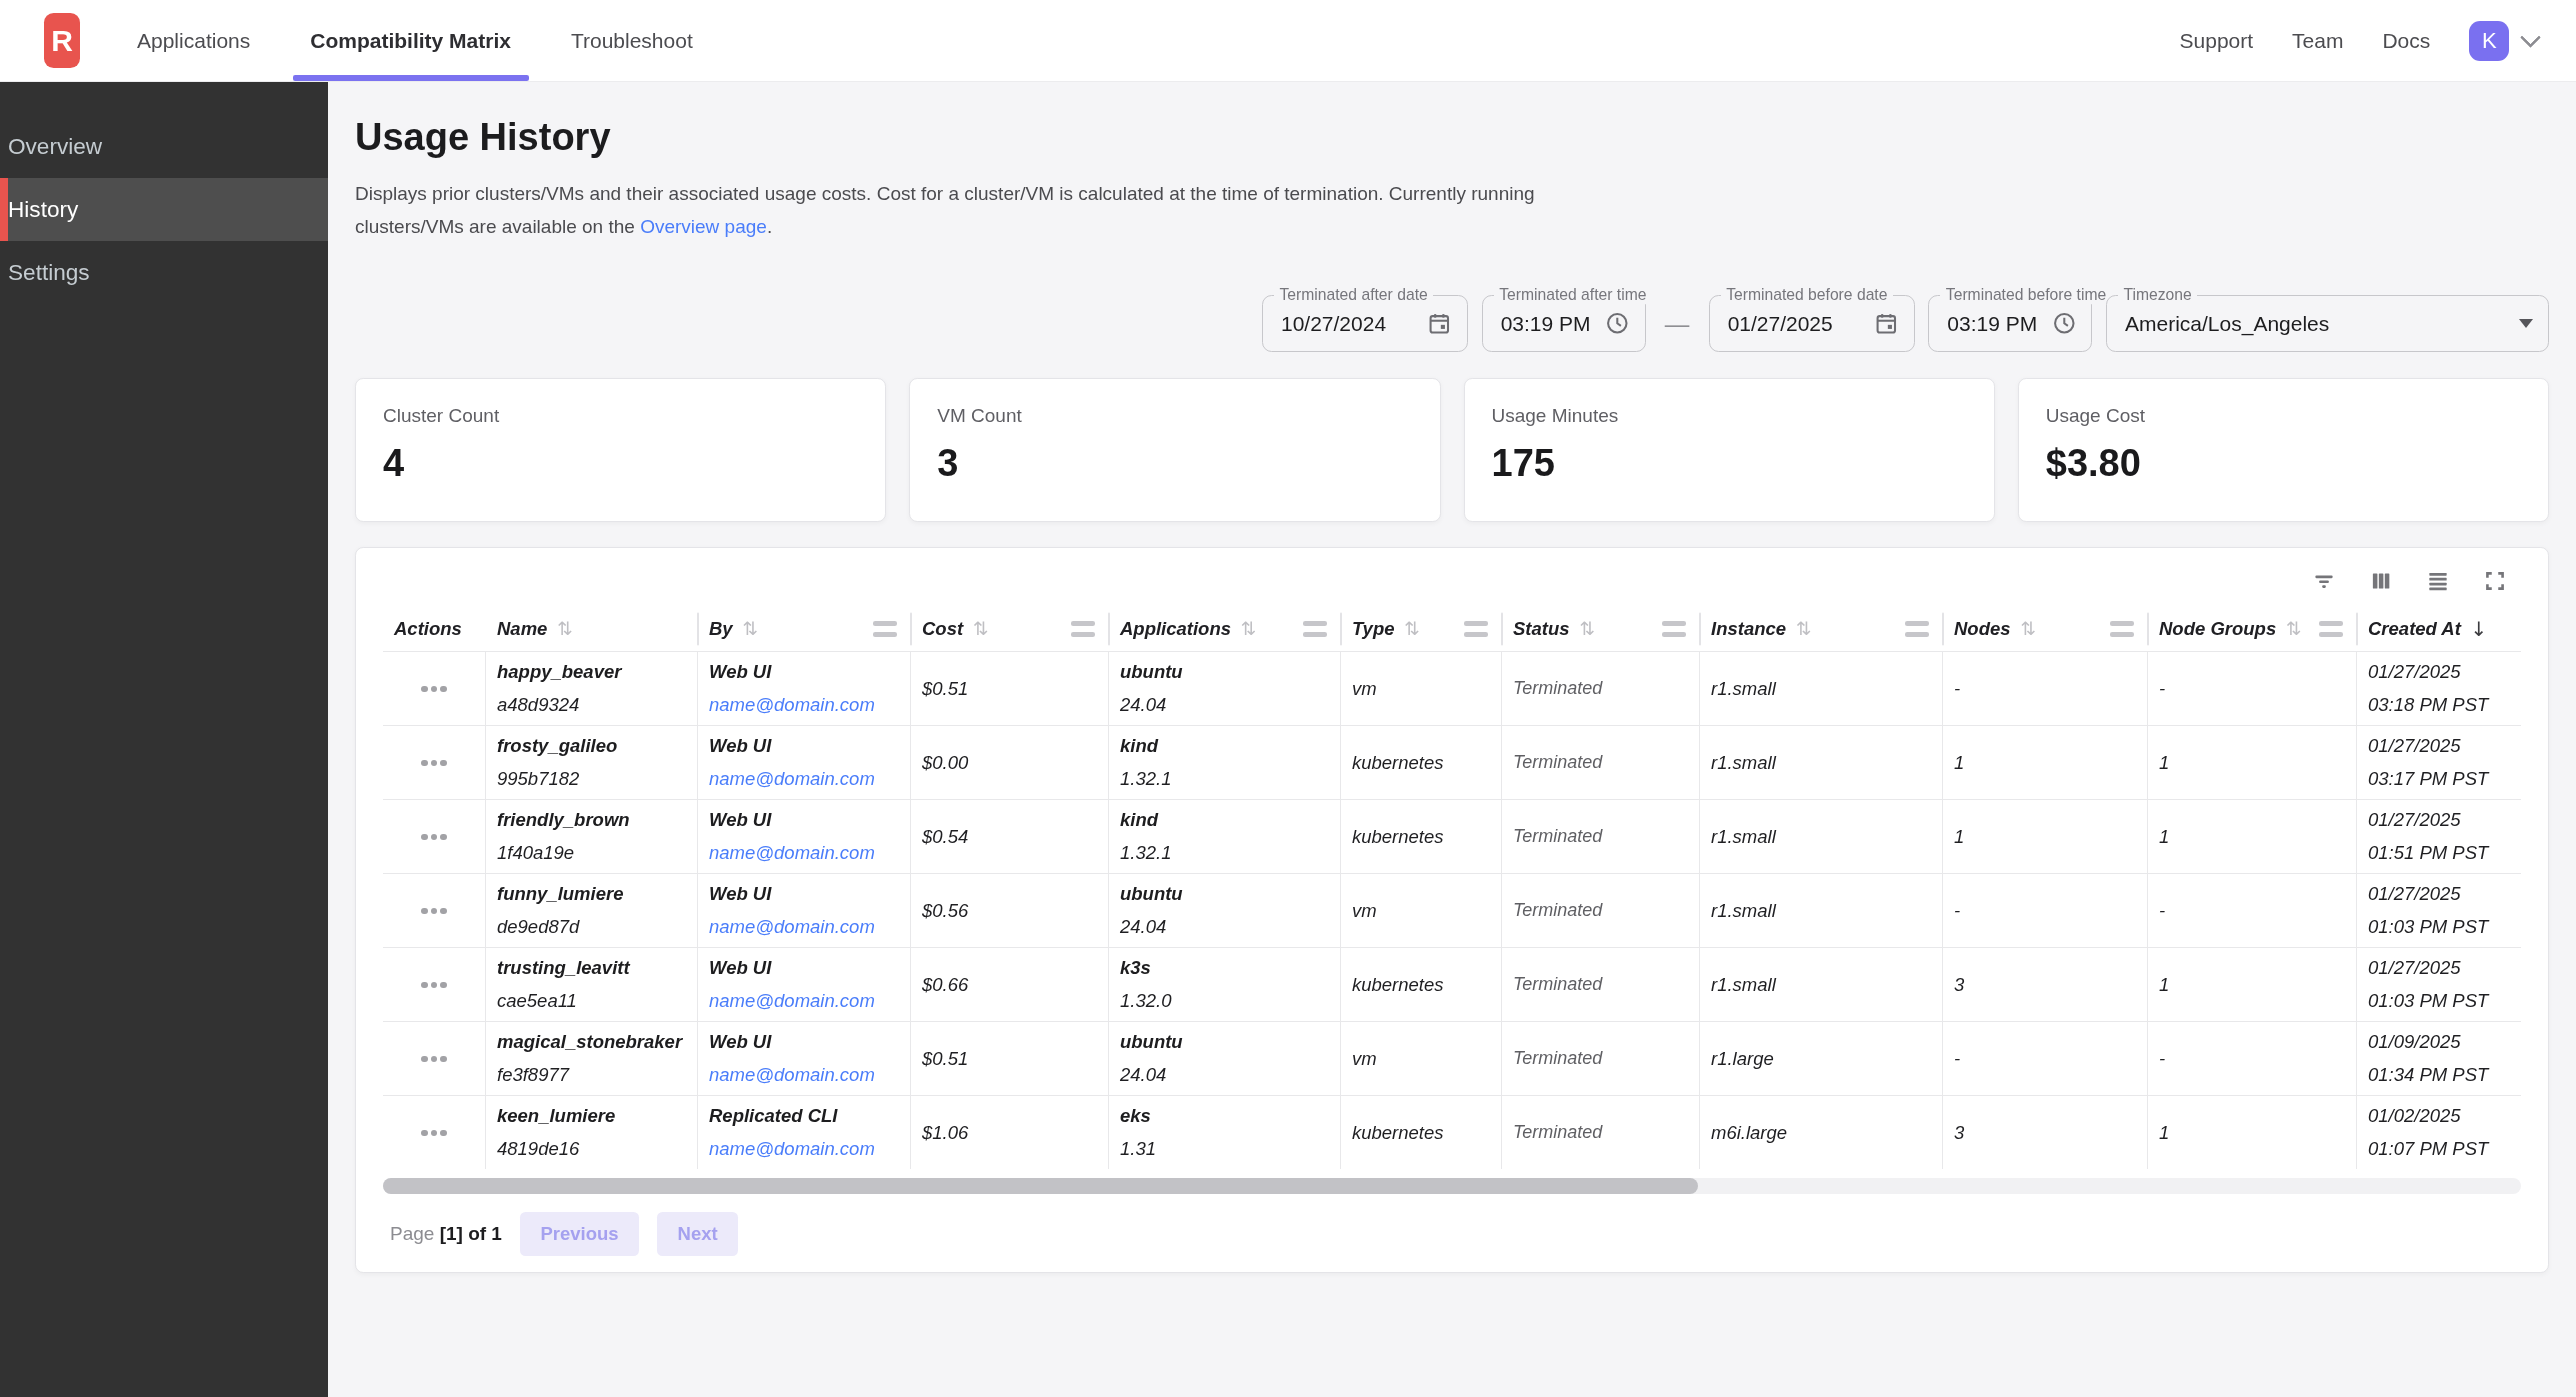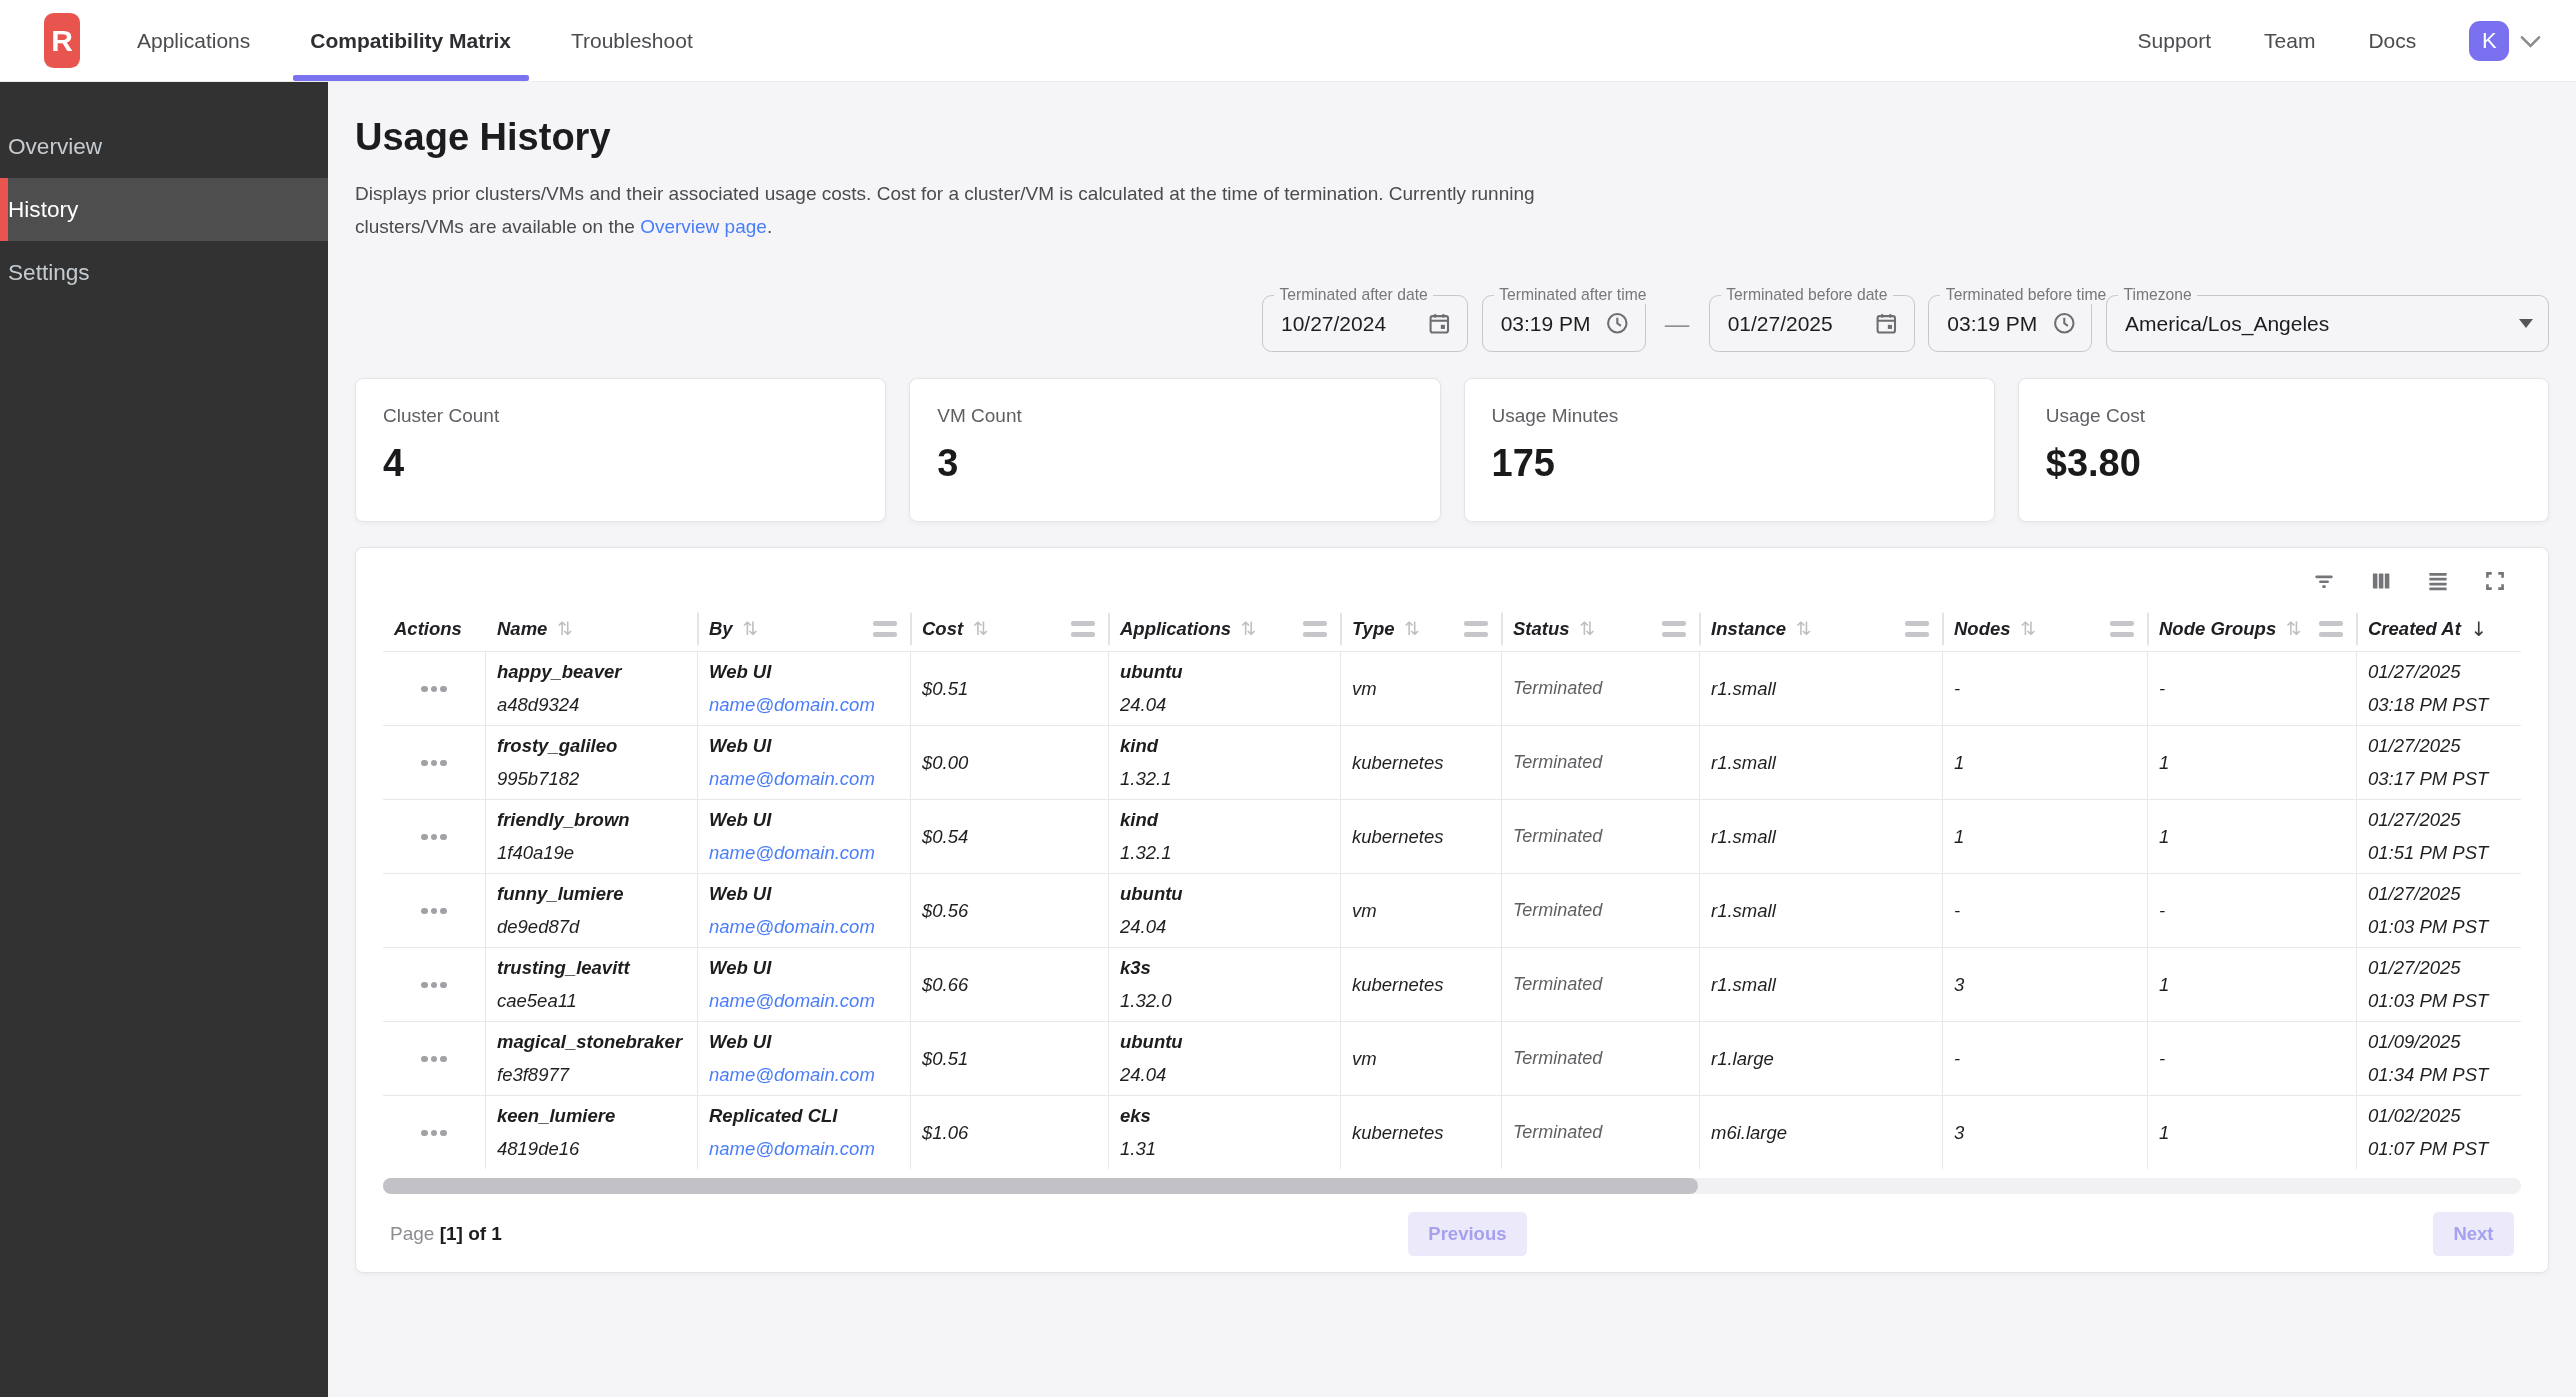--- a/index.html
+++ b/index.html
@@ -5,21 +5,21 @@
   * { margin:0; padding:0; box-sizing:border-box; }
   html,body { width:2576px; height:1397px; background:#f5f5f7; font-family:"Liberation Sans","DejaVu Sans",sans-serif; overflow:hidden; }
 
   
   .topnav { display:flex; align-items:center; height:82px; background:#fff; border-bottom:1.4px solid #ececee; padding:0 38px 0 44px; }
   .logo { width:36px; height:55px; border-radius:9.6px; background:#e8544e; color:#fff; font-weight:bold; font-size:30px; display:flex; align-items:center; justify-content:center; flex-shrink:0; }
   .nav-tabs { display:flex; margin-left:27px; height:100%; }
   .nav-tab { display:flex; align-items:center; padding:0 30px; font-size:21px; color:#4c4c50; position:relative; cursor:pointer; }
   .nav-tab.active { font-weight:700; color:#2e2e32; }
   .nav-tab.active::after { content:""; position:absolute; left:12.3px; right:12.3px; bottom:0; height:6.2px; background:#7b72f0; border-radius:2.1px; }
-  .topnav-right { margin-left:auto; display:flex; align-items:center; gap:53px; font-size:21px; color:#4c4c50; }
+  .topnav-right { margin-left:auto; display:flex; align-items:center; gap:39px; font-size:21px; color:#4c4c50; }
   .topnav-link { cursor:pointer; }
   .avatar-wrap { display:flex; align-items:center; gap:13.7px; cursor:pointer; }
   .avatar { width:40px; height:40px; border-radius:11px; background:#7a70f0; color:#fff; font-size:22px; display:flex; align-items:center; justify-content:center; }
   .chevron { width:15px; height:15px; border-right:3.4px solid #8d8d92; border-bottom:3.4px solid #8d8d92; transform:rotate(45deg); margin-top:-6.8px; border-radius:1.4px; }
 
   
   .app-body { display:flex; height:1315px; }
   .sidebar { width:328px; background:#323232; padding-top:33px; flex-shrink:0; }
   .sidebar-item { height:63px; display:flex; align-items:center; font-size:22.6px; color:#c5ccd1; border-left:8.2px solid transparent; cursor:pointer; }
   .sidebar-item.active { background:#4e4e4e; color:#fff; border-left-color:#e8544e; }
@@ -65,21 +65,21 @@
   .cell:last-child { border-right:none; }
   .cell .b { font-weight:700; color:#1d1d1f; }
   .cell .email { color:#4a7dfa; cursor:pointer; }
   .cell.status { color:#5f5f63; font-size:18px; }
   .cell.actions { align-items:center; justify-content:center; padding:0; flex-direction:row; gap:3.4px; cursor:pointer; }
   .cell.actions i { width:6.2px; height:6.2px; border-radius:50%; background:#a2a2a6; }
 
   .hscroll { margin:8.2px 27px 0; height:16.4px; background:#f1f1f3; border-radius:8.2px; position:relative; }
   .hscroll-thumb { position:absolute; left:0; top:0; height:16.4px; width:61.5%; background:#c2c2c6; border-radius:8.2px; cursor:grab; }
 
-  .pagination { display:flex; justify-content:space-between; align-items:center; gap:18px; margin:18px 34px 2.7px; font-size:19px; }
+  .pagination { display:flex; justify-content:flex-start; align-items:center; gap:18px; margin:18px 34px 2.7px; font-size:19px; }
   .page-text { color:#8c8c91; }
   .page-text strong { color:#1d1d1f; font-weight:700; }
   .pg-btn { background:#eceafa; color:#a5a1ef; font-weight:700; font-size:18.5px; padding:11px 20.5px; border-radius:5.5px; border:none; cursor:pointer; font-family:inherit; }
 </style>
 </head>
 <body>
 
 <div class="topnav">
   <div class="logo">R</div>
   <div class="nav-tabs">

